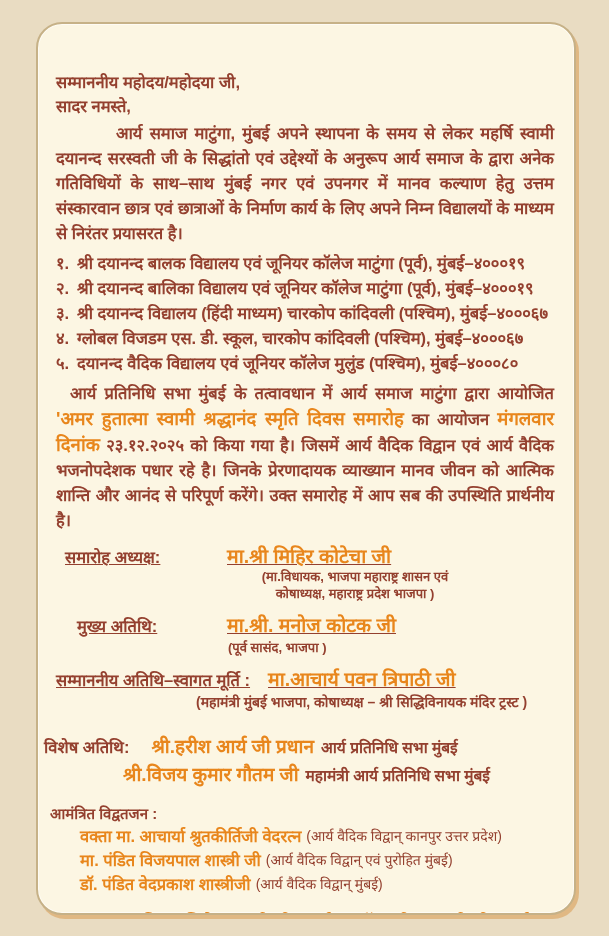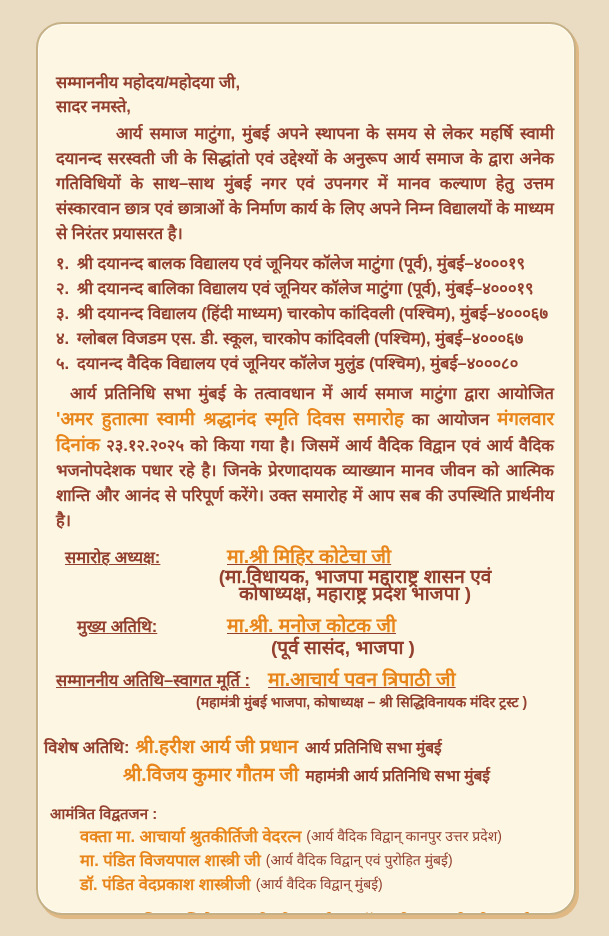--- a/index.html
+++ b/index.html
@@ -69,31 +69,31 @@
   .role-0 { margin-left: 9px;  width: 162px; }
   .role-1 { margin-left: 21px; width: 150px; }
   .role-2 { width: 212px; }
   .dig-name {
     color: #e8861c;
     font-weight: bold;
     font-size: 19.5px;
     line-height: 24px;
   }
   .sub {
-    font-size: 19px;
+    font-size: 13px;
     line-height: 17px;
     font-weight: 600;
   }
   .sub-0 { margin-left: 158px; width: 282px; text-align: center; }
-  .sub-1 { margin-left: 172px; width: 230px; text-align: center; margin-top: 2px; }
+  .sub-1 { margin-left: 172px; width: 230px; text-align: left; margin-top: 2px; }
   .sub-2 { margin-left: 140px; margin-top: 3px; font-size: 14px; }
 
   .vips { margin-top: 22px; margin-left: -12px; }
   .vip-line { display: flex; align-items: baseline; line-height: 27px; }
-  .vip-label { font-size: 16.5px; font-weight: 600; margin-right: 6px; flex: none; text-align: center; }
+  .vip-label { font-size: 16.5px; font-weight: 600; margin-right: 22px; flex: none; text-align: center; }
   .vip-name { color: #e8861c; font-weight: bold; font-size: 19px; margin-right: 7px; flex: none; }
   .vip-title { font-size: 15.5px; font-weight: 600; }
   .vip-line.second { margin-left: 79px; }
 
   .scholars { margin-top: 14px; margin-left: -6px; }
   .scholars-label { font-size: 15px; font-weight: bold; line-height: 21px; }
   .scholar-line { display: flex; align-items: center; margin-left: 30px; line-height: 24px; }
   .scholar-name { color: #e8861c; font-weight: bold; font-size: 16.5px; margin-right: 5px; flex: none; }
   .scholar-title { font-size: 14px; font-weight: 400; }
 

